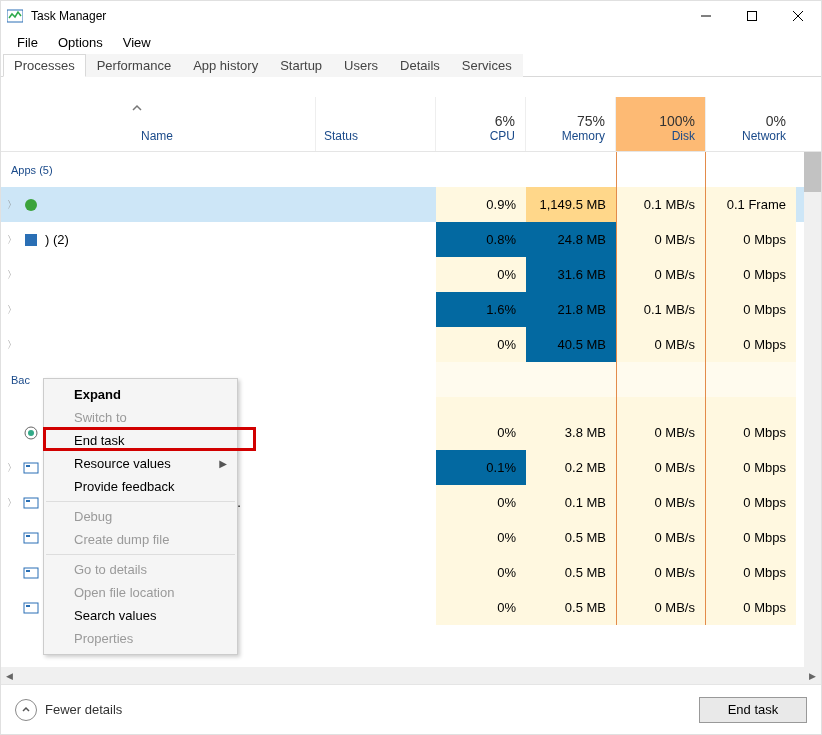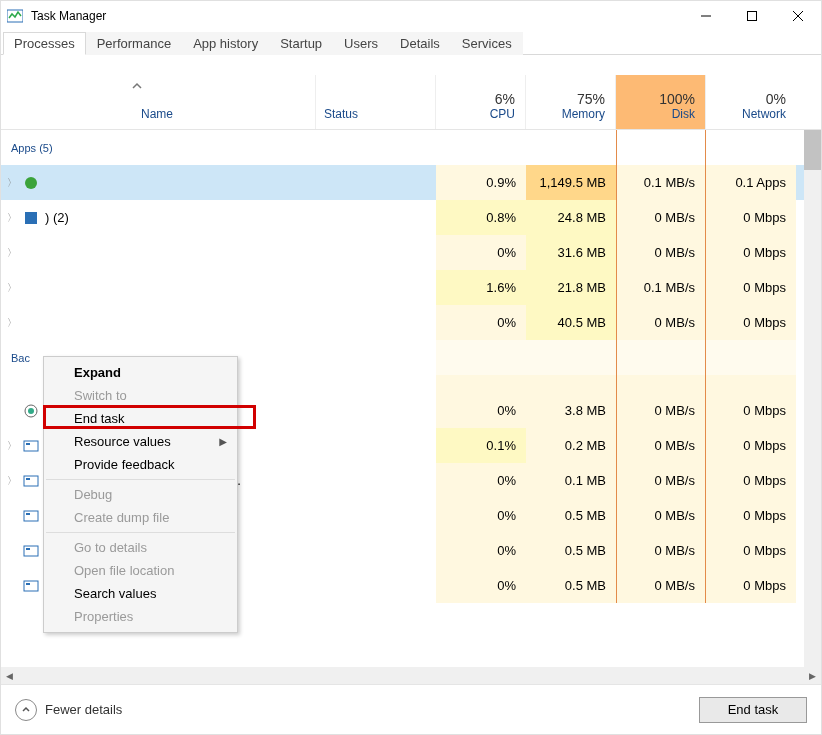--- a/index.html
+++ b/index.html
@@ -35,21 +35,21 @@
   .row .c-name { width:315px; display:flex; align-items:center; padding-left:6px; gap:6px; }
   .row .c-status { width:120px; display:flex; align-items:center; padding-left:8px; }
   .row .c-num { width:90px; display:flex; align-items:center; justify-content:flex-end; padding-right:10px; font-size:13px; }
   .row.selected { background:#cde6f7; }
   .row.group-header .c-name { color:#1a4a8a; font-size:11px; padding-left:10px; }
   .row .expand { width:10px; text-align:center; color:#777; font-size:10px; }
   .row .proc-icon { width:16px; height:16px; display:inline-flex; align-items:center; justify-content:center; }
   .row .proc-label { white-space:nowrap; overflow:hidden; text-overflow:ellipsis; }
   
   .heat1 { background:#fff8e0; }
-  .heat2 { background:#fef9c3; }
+  .heat2 { background:#0369a1; }
   .heat3 { background:#ffd78a; }
   .disk-col { border-left:1px solid #e38b4a; border-right:1px solid #e38b4a; }
   
   .group-pale .c-num.heat1 { background:#fffbee; }
   
   .context-menu { position:absolute; left:42px; top:226px; width:195px; background:#f5f5f5; border:1px solid #ccc; box-shadow:2px 2px 4px rgba(0,0,0,0.2); padding:4px 0; z-index:10; }
   .context-menu .cm-item { padding:4px 10px 4px 30px; font-size:13px; position:relative; }
   .context-menu .cm-item.disabled { color:#9a9a9a; }
   .context-menu .cm-item.bold { font-weight:700; }
   .context-menu .cm-item .sub-arrow { position:absolute; right:10px; top:6px; font-size:10px; color:#555;}
@@ -94,20 +94,25 @@
         </div>
       <div class="win-btn">
           <svg viewBox="0 0 10 10">
             <line x1="0" y1="0" x2="10" y2="10" stroke="#000" stroke-width="1"></line>
             <line x1="10" y1="0" x2="0" y2="10" stroke="#000" stroke-width="1"></line>
           </svg>
         </div>
     </div>
   </div>
 
+  <div class="menubar">
+    <div class="menu-item">File</div>
+    <div class="menu-item">Options</div>
+    <div class="menu-item">View</div>
+  </div>
 
   <div class="tab-strip">
     <div class="tab active">Processes</div>
     <div class="tab">Performance</div>
     <div class="tab">App history</div>
     <div class="tab">Startup</div>
     <div class="tab">Users</div>
     <div class="tab">Details</div>
     <div class="tab">Services</div>
   </div>
@@ -164,21 +169,21 @@
             <svg width="16" height="16">
               <circle cx="8" cy="8" r="6" fill="#3ba33b"></circle>
             </svg>
           </span>
           <span class="proc-label"></span>
         </div>
       <div class="c-status"></div>
       <div class="c-num heat1">0.9%</div>
       <div class="c-num heat3">1,149.5 MB</div>
       <div class="c-num heat1 disk-col">0.1 MB/s</div>
-      <div class="c-num heat1">0.1 Apps</div>
+      <div class="c-num heat1">0.1 Frame</div>
     </div>
 
     <div class="row">
       <div class="c-name">
           <span class="expand">〉</span>
           <span class="proc-icon">
             <svg width="16" height="16">
               <rect x="2" y="2" width="12" height="12" fill="#2a6fb5"></rect>
             </svg>
           </span>

